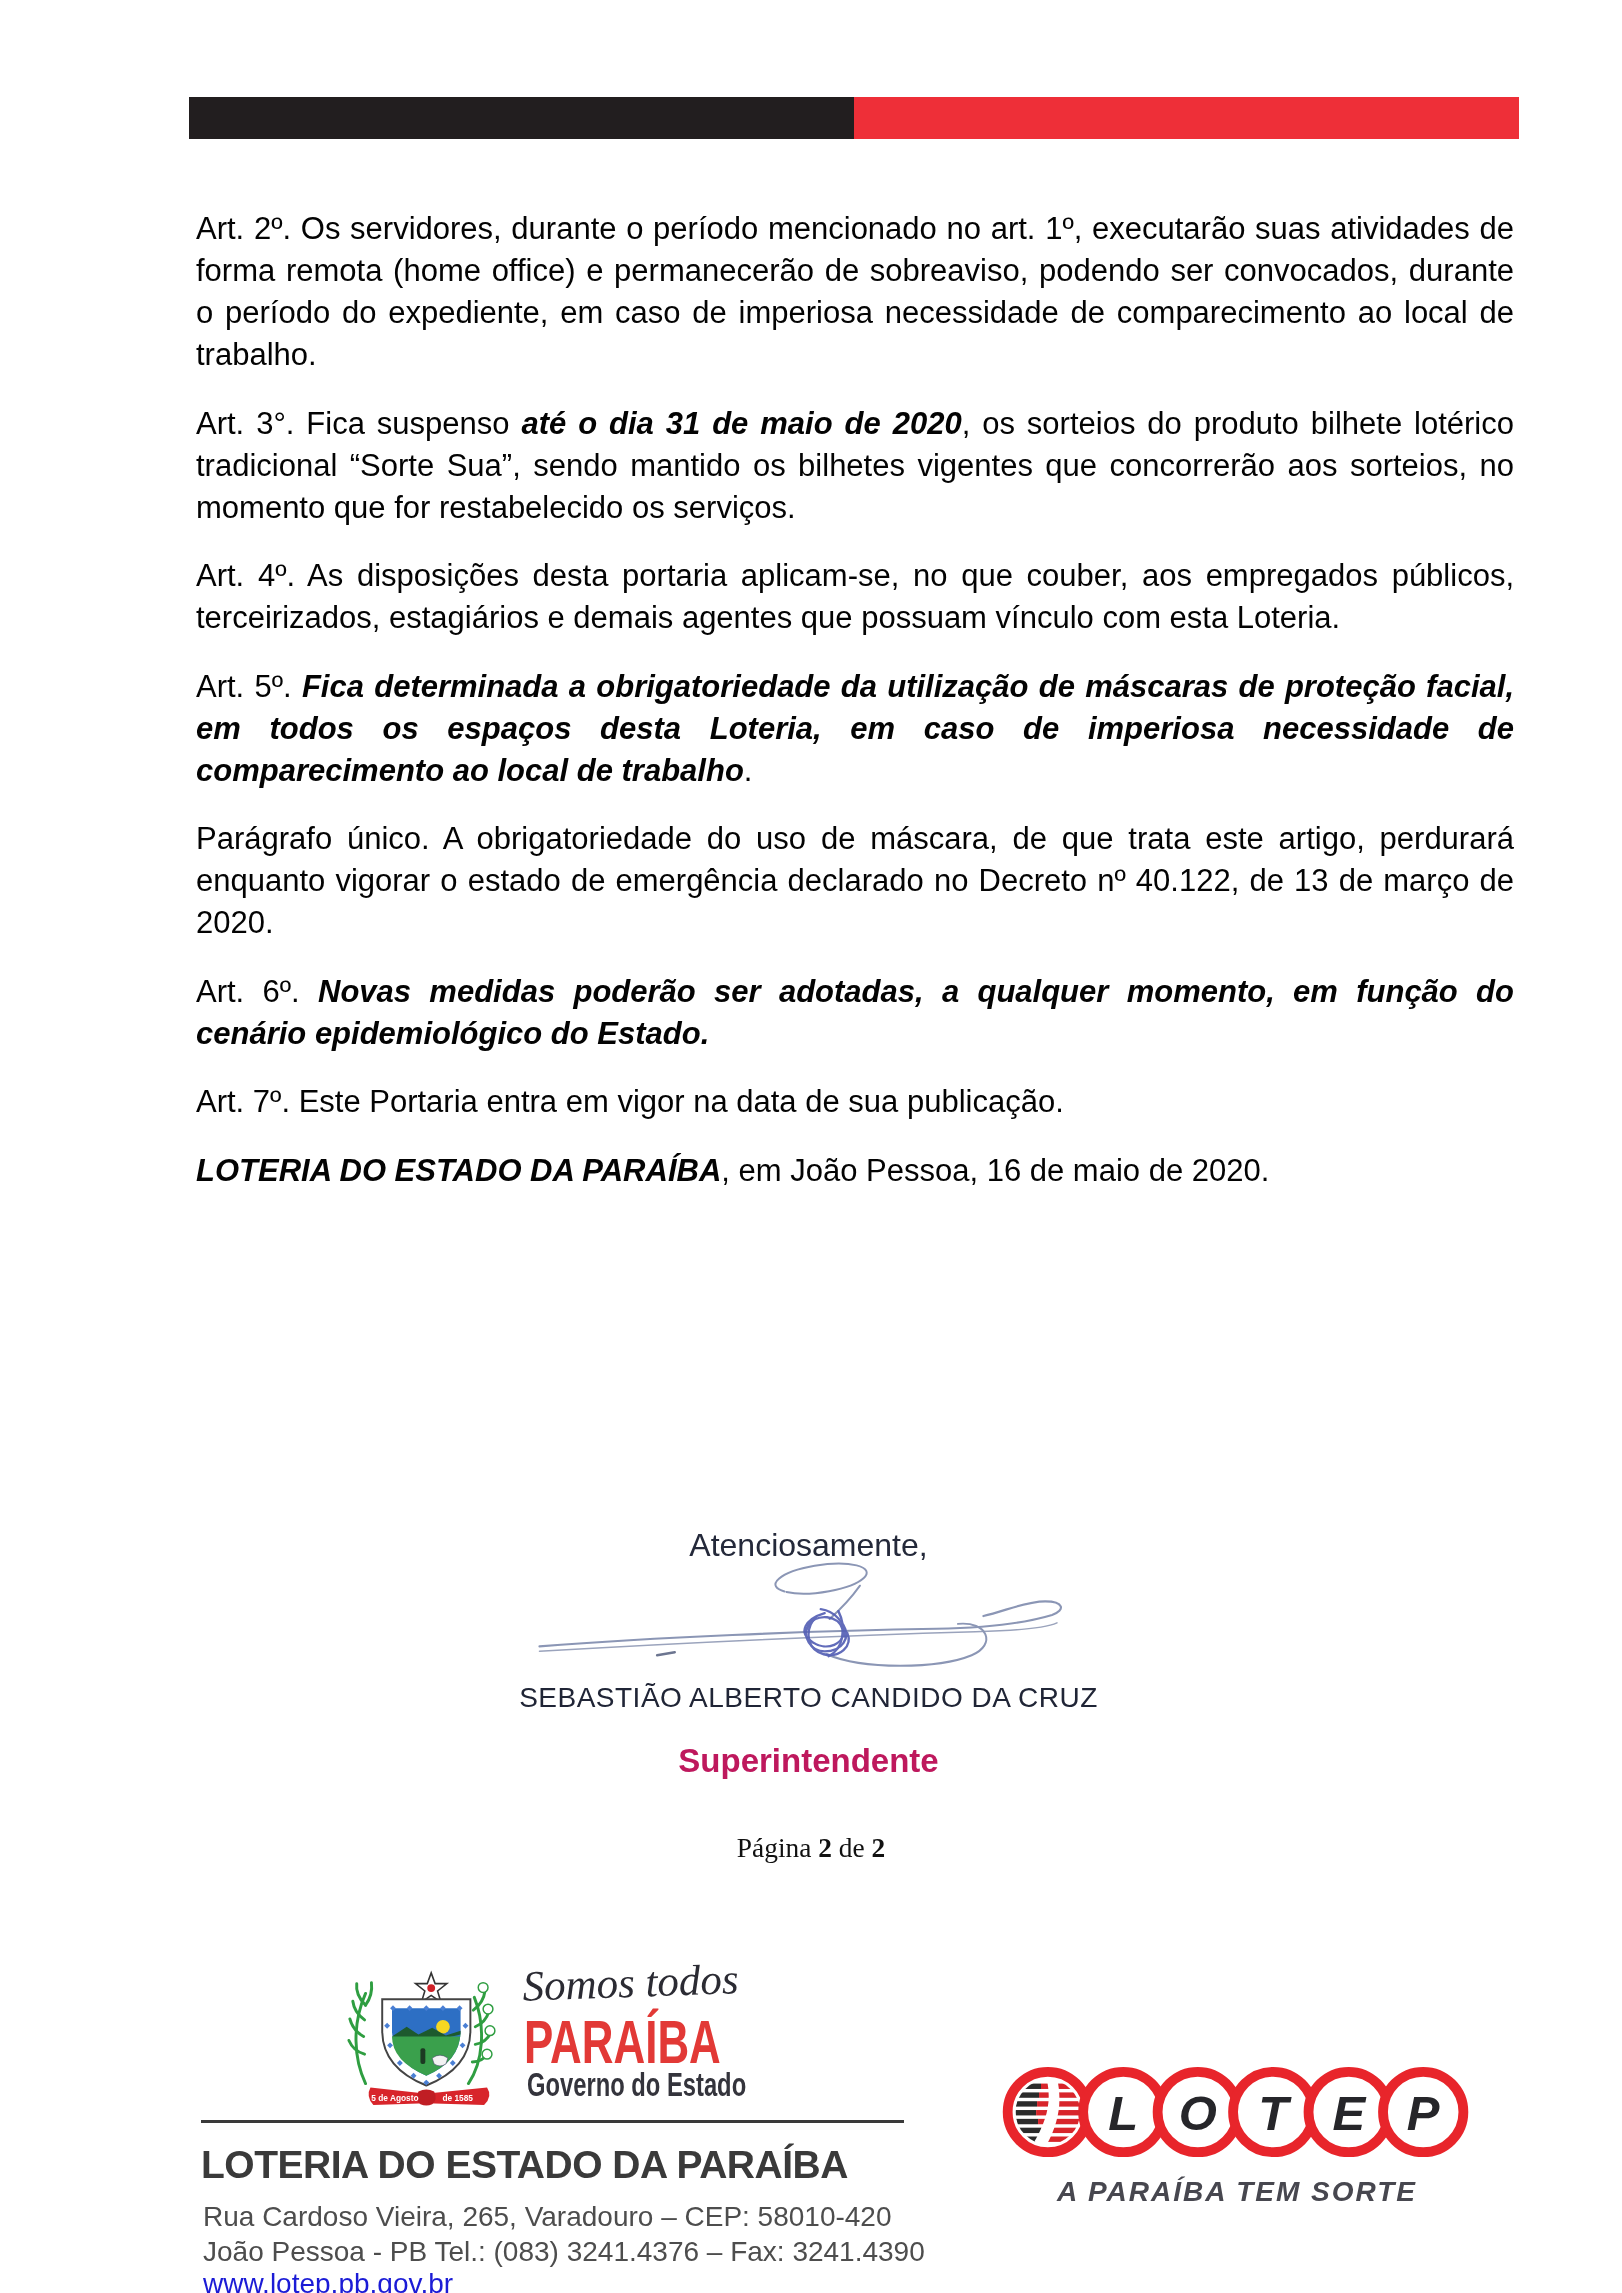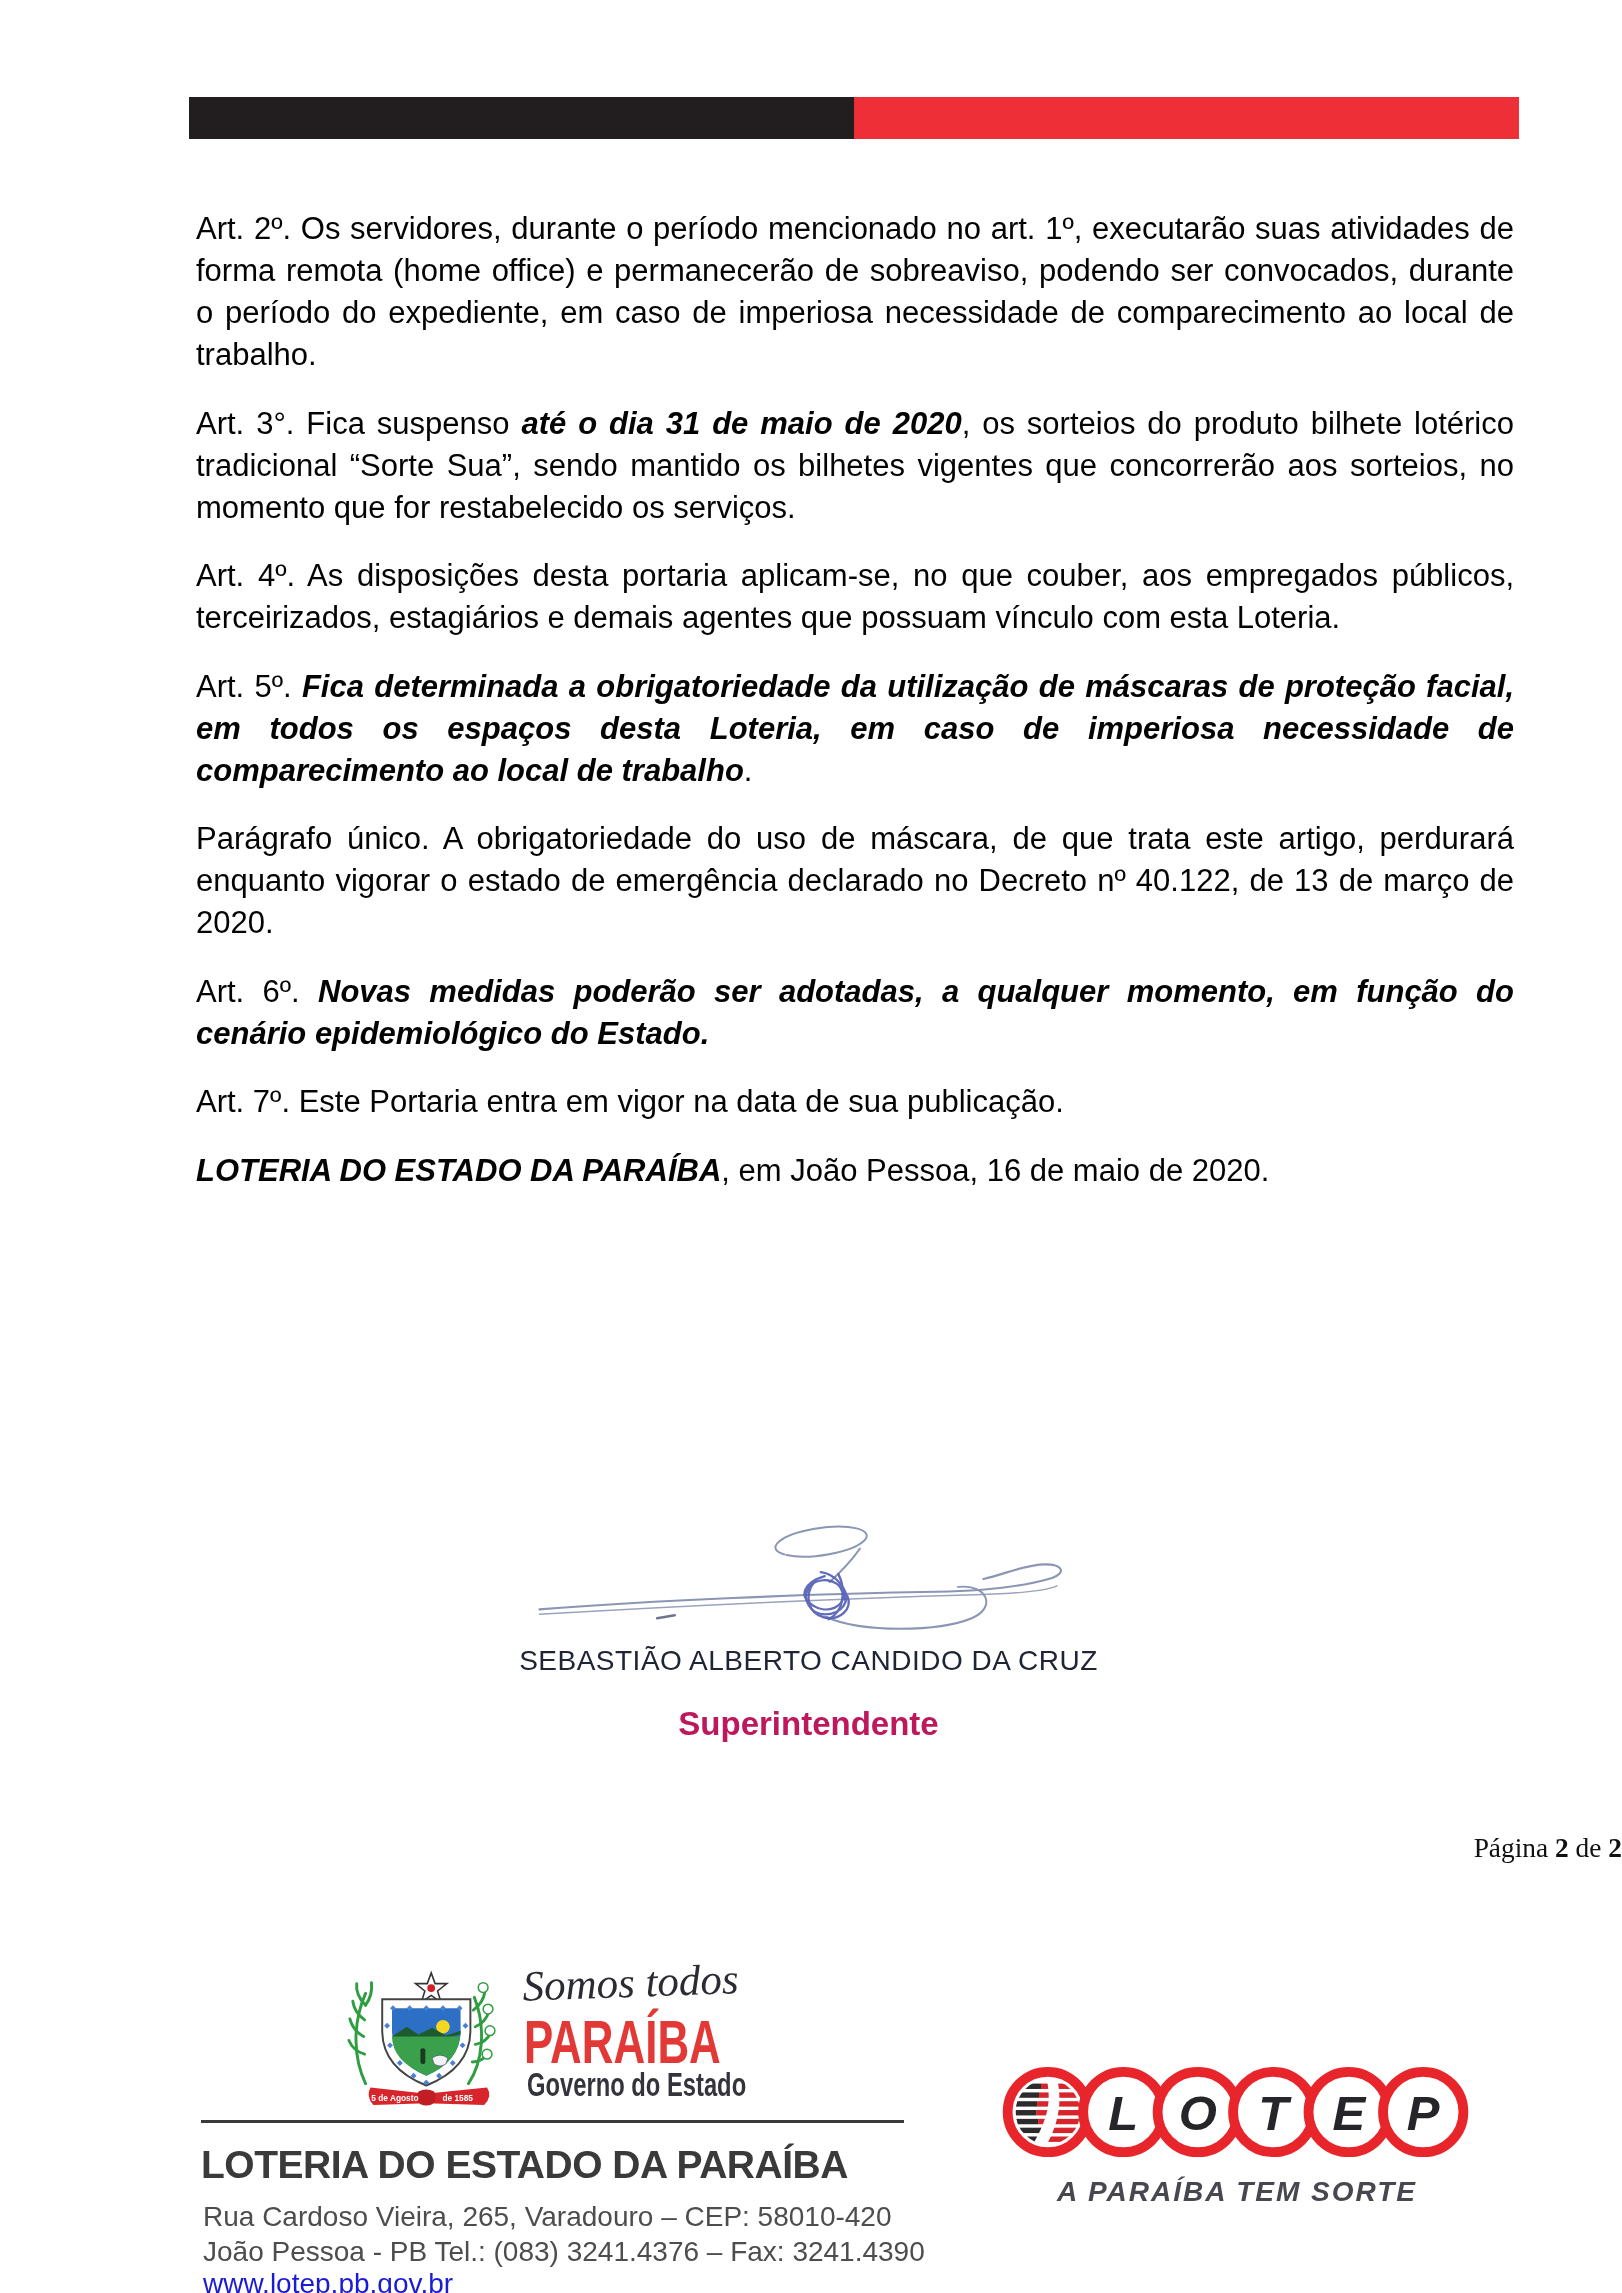--- a/index.html
+++ b/index.html
@@ -27,21 +27,21 @@
     position:absolute;left:382px;top:1527px;width:853px;
     text-align:center;filter:blur(0.4px);color:#1f2430;
   }
   .sig-salutation{font-size:32px;line-height:37px;color:#24293a;}
   .sig-svg{display:block;margin:-3.9px auto 0 auto;}
   .sig-name{font-size:28px;line-height:39px;letter-spacing:0.5px;color:#202536;margin-top:2px;}
   .sig-role{font-size:33px;line-height:37px;font-weight:bold;color:#be185d;margin-top:25px;}
   
   .page-number{
     position:absolute;left:0;top:1833px;width:100%;
-    text-align:right;font-family:"Liberation Serif",serif;
+    text-align:center;font-family:"Liberation Serif",serif;
     font-size:27.4px;color:#111;
   }
   .page-number b{font-weight:bold;}
   
   .emblem{position:absolute;left:336px;top:1966px;}
   .brand-script{
     position:absolute;left:518px;top:1958px;width:225px;text-align:center;
     font-family:"Liberation Serif",serif;font-style:italic;
     font-size:43px;color:#2b2b33;transform:rotate(-2deg);
   }
@@ -85,20 +85,21 @@
     <p><span>Art. 3°. Fica suspenso </span><b>até o dia 31 de maio de 2020</b><span>, os sorteios do produto bilhete lotérico tradicional “Sorte Sua”, sendo mantido os bilhetes vigentes que concorrerão aos sorteios, no momento que for restabelecido os serviços.</span></p>
     <p><span>Art. 4º. As disposições desta portaria aplicam-se, no que couber, aos empregados públicos, terceirizados, estagiários e demais agentes que possuam vínculo com esta Loteria.</span></p>
     <p><span>Art. 5º. </span><b>Fica determinada a obrigatoriedade da utilização de máscaras de proteção facial, em todos os espaços desta Loteria, em caso de imperiosa necessidade de comparecimento ao local de trabalho</b><span>.</span></p>
     <p><span>Parágrafo único. A obrigatoriedade do uso de máscara, de que trata este artigo, perdurará enquanto vigorar o estado de emergência declarado no Decreto nº 40.122, de 13 de março de 2020.</span></p>
     <p><span>Art. 6º. </span><b>Novas medidas poderão ser adotadas, a qualquer momento, em função do cenário epidemiológico do Estado.</b></p>
     <p><span>Art. 7º. Este Portaria entra em vigor na data de sua publicação.</span></p>
     <p class="signoff"><b>LOTERIA DO ESTADO DA PARAÍBA</b><span>, em João Pessoa, 16 de maio de 2020.</span></p>
   </div>
 
 <div class="sig-block">
+  <div class="sig-salutation">Atenciosamente,</div>
   <svg class="sig-svg" width="588" height="116" viewBox="0 0 600 118">
     <g fill="none" stroke-linecap="round">
 
       <path d="M25,88 C140,79 300,72 430,70 C485,69 525,63 548,56 C562,51 560,42 541,42 C521,42 500,52 478,57" stroke="#8b96b5" stroke-width="2.2"></path>
       <path d="M25,93 C160,85 330,77 470,73 C512,72 542,69 553,64" stroke="#9aa3bc" stroke-width="1.6"></path>
 
       <path d="M275,32 a47,14 -8 1 1 2,0.5" stroke="#8b96b5" stroke-width="2"></path>
       <path d="M352,26 C342,40 330,52 321,60" stroke="#8b96b5" stroke-width="2"></path>
 
       <path d="M318,96 C355,112 432,111 466,97 C492,86 482,62 452,65" stroke="#8b96b5" stroke-width="2"></path>

